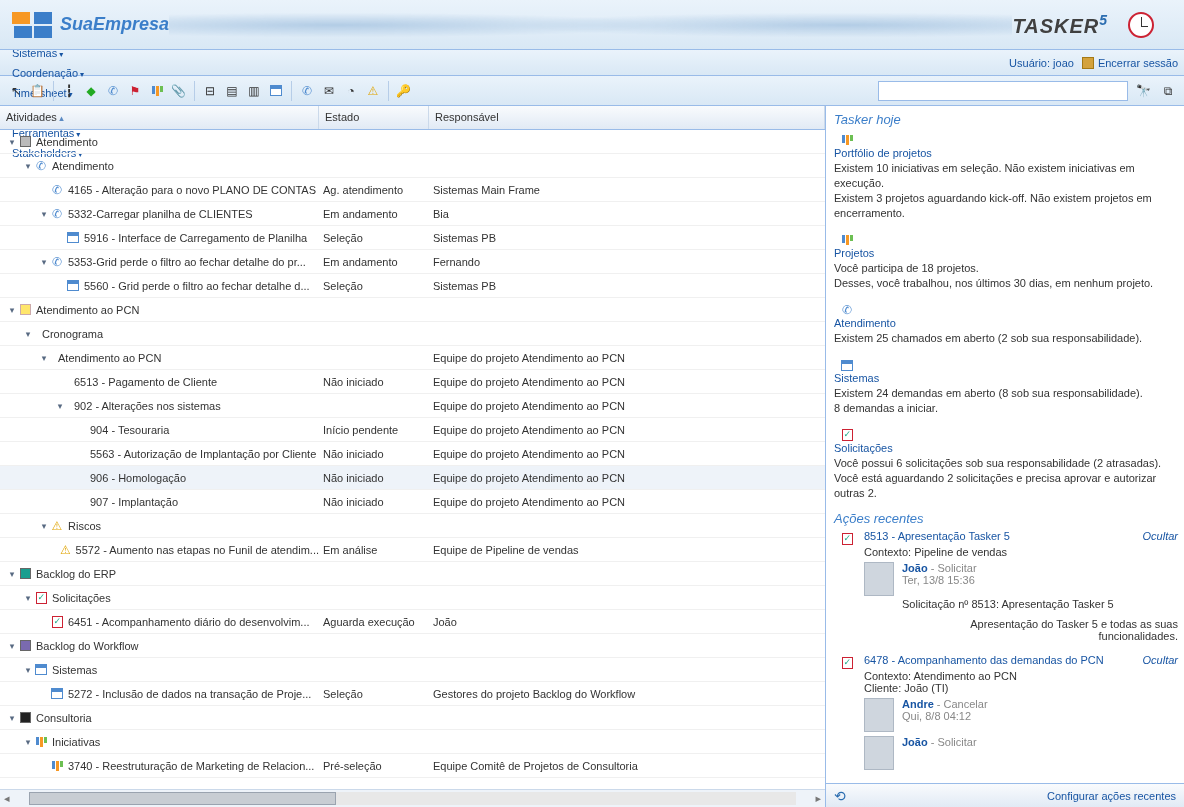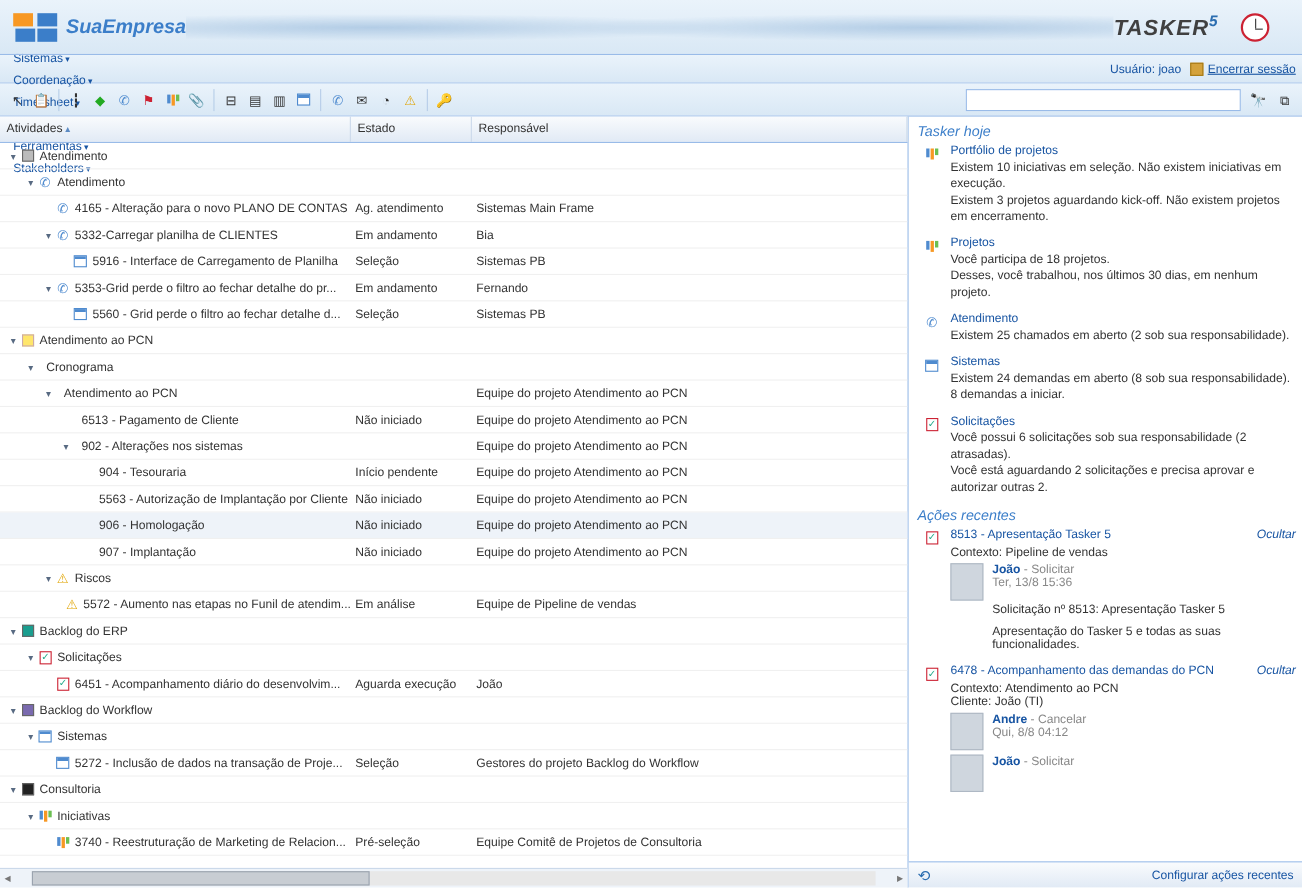--- a/index.html
+++ b/index.html
@@ -14,21 +14,21 @@
 .brand sup { color: #2b6db0; font-size: 14px; }
 .clock { width: 26px; height: 26px; border: 2px solid #c23; border-radius: 50%; background: #fff; margin-right: 30px; position: relative; }
 .clock::before { content:""; position:absolute; width:1px; height:9px; background:#333; left:50%; top:3px; }
 .clock::after { content:""; position:absolute; width:7px; height:1px; background:#333; left:50%; top:12px; }
 
 .menubar { height: 26px; background: linear-gradient(#eaf3fb,#d9e8f5); border-bottom: 1px solid #99bbe8; display: flex; align-items: center; padding: 0 6px; font-size: 11px; }
 .menu-item { color: #1855a3; padding: 4px 6px; cursor: pointer; }
 .menu-item::after { content:"▾"; font-size:8px; margin-left:2px; }
 .menubar-right { margin-left: auto; display: flex; align-items: center; gap: 8px; }
 .user-label { color: #1855a3; }
-.logout { color: #1855a3; display: flex; align-items: center; gap: 4px; cursor: pointer; text-decoration: underline; }
+.logout { color: #1855a3; display: flex; align-items: center; gap: 4px; cursor: pointer; }
 .door-icon { width:12px; height:12px; background:#d4a23c; border:1px solid #a57915; }
 
 .toolbar { height: 30px; background: linear-gradient(#eaf3fb,#d9e8f5); border-bottom: 1px solid #99bbe8; display: flex; align-items: center; padding: 0 6px; gap: 2px; }
 .tb-sep { width:1px; height:20px; background:#b6cde8; margin: 0 3px; }
 .tb-btn { width: 20px; height: 20px; display:flex; align-items:center; justify-content:center; cursor:pointer; font-size:12px; }
 .tb-search { margin-left: auto; width: 250px; height: 20px; border: 1px solid #99bbe8; background: #fff; padding: 0 4px; font-size:11px; }
 .tb-search-icons { display:flex; gap:4px; margin-left:4px; }
 
 .content { display: flex; height: calc(807px - 50px - 26px - 30px); }
 .left-pane { width: 826px; display:flex; flex-direction:column; border-right:1px solid #99bbe8; }
@@ -49,21 +49,21 @@
 .warn-icon{color:#e0a400;font-size:12px;} .bars-icon{display:inline-flex;gap:1px;} .bars-icon i{width:3px;height:8px;background:#4f8bcf;} .bars-icon i:nth-child(2){background:#f79824;height:10px;} .bars-icon i:nth-child(3){background:#6cbf52;height:6px;}
 .check-icon{width:11px;height:12px;border:1px solid #c23;background:#fff;position:relative;} .check-icon::after{content:"✓";color:#2a8;position:absolute;font-size:9px;left:1px;top:-1px;}
 
 .hscroll-footer { height:18px; background:#eef3f9; border-top:1px solid #cbd9ea; display:flex; align-items:center; }
 .hscroll-footer .track{ flex:1; height:13px; background:#e8e8e8; margin:0 15px; position:relative; }
 .hscroll-footer .thumb{ position:absolute; left:0; width:40%; height:100%; background:#c8cdd3; border:1px solid #9aa3af; }
 
 .right-pane { flex:1; display:flex; flex-direction:column; overflow:hidden; }
 .right-scroll { flex:1; overflow-y:scroll; padding: 4px 6px 4px 8px; }
 .section-title { font-style: italic; color:#3b7ec9; font-size:13px; margin: 2px 0 4px; }
-.dash-block { display:flex; margin-bottom:10px; }
+.dash-block { display:flex; margin-bottom:10px;flex-direction:column; }
 .dash-icon { width:30px; min-width:30px; display:flex; align-items:flex-start; justify-content:center; padding-top:2px; }
 .dash-body { flex:1; }
 .dash-heading { color:#1855a3; font-size:11px; margin-bottom:2px; cursor:pointer; }
 .dash-text { color:#333; line-height:15px; }
 .action-card { margin-bottom:12px; }
 .action-header { display:flex; align-items:flex-start; }
 .action-title { color:#1855a3; cursor:pointer; }
 .ocultar { color:#1855a3; font-style:italic; margin-left:auto; cursor:pointer; }
 .meta { color:#333; margin-left:30px; }
 .entry { display:flex; margin:4px 0 0 30px; gap:8px; }
@@ -562,21 +562,21 @@
             <span class="ocultar">Ocultar</span>
           </div>
           <div class="meta">Contexto: Pipeline de vendas</div>
           <div class="entry">
             <div class="avatar"></div>
             <div class="entry-body">
               <div><span class="entry-name">João</span><span class="entry-action"> - Solicitar</span></div>
               <div class="entry-time">Ter, 13/8 15:36</div>
               <div style="margin-top: 12px;">Solicitação nº 8513: Apresentação Tasker 5</div>
               <div style="margin-top: 8px;"></div>
-              <div style="margin-top: 2px;">Apresentação do Tasker 5 e todas as suas funcionalidades.</div>
+              <div style="margin-top: 2px; text-align: right;">Apresentação do Tasker 5 e todas as suas funcionalidades.</div>
             </div>
           </div>
         </div>
         <div class="action-card">
           <div class="action-header">
             <div class="dash-icon">
               <span class="node-icon">
                 <span class="check-icon"></span>
               </span>
             </div>

